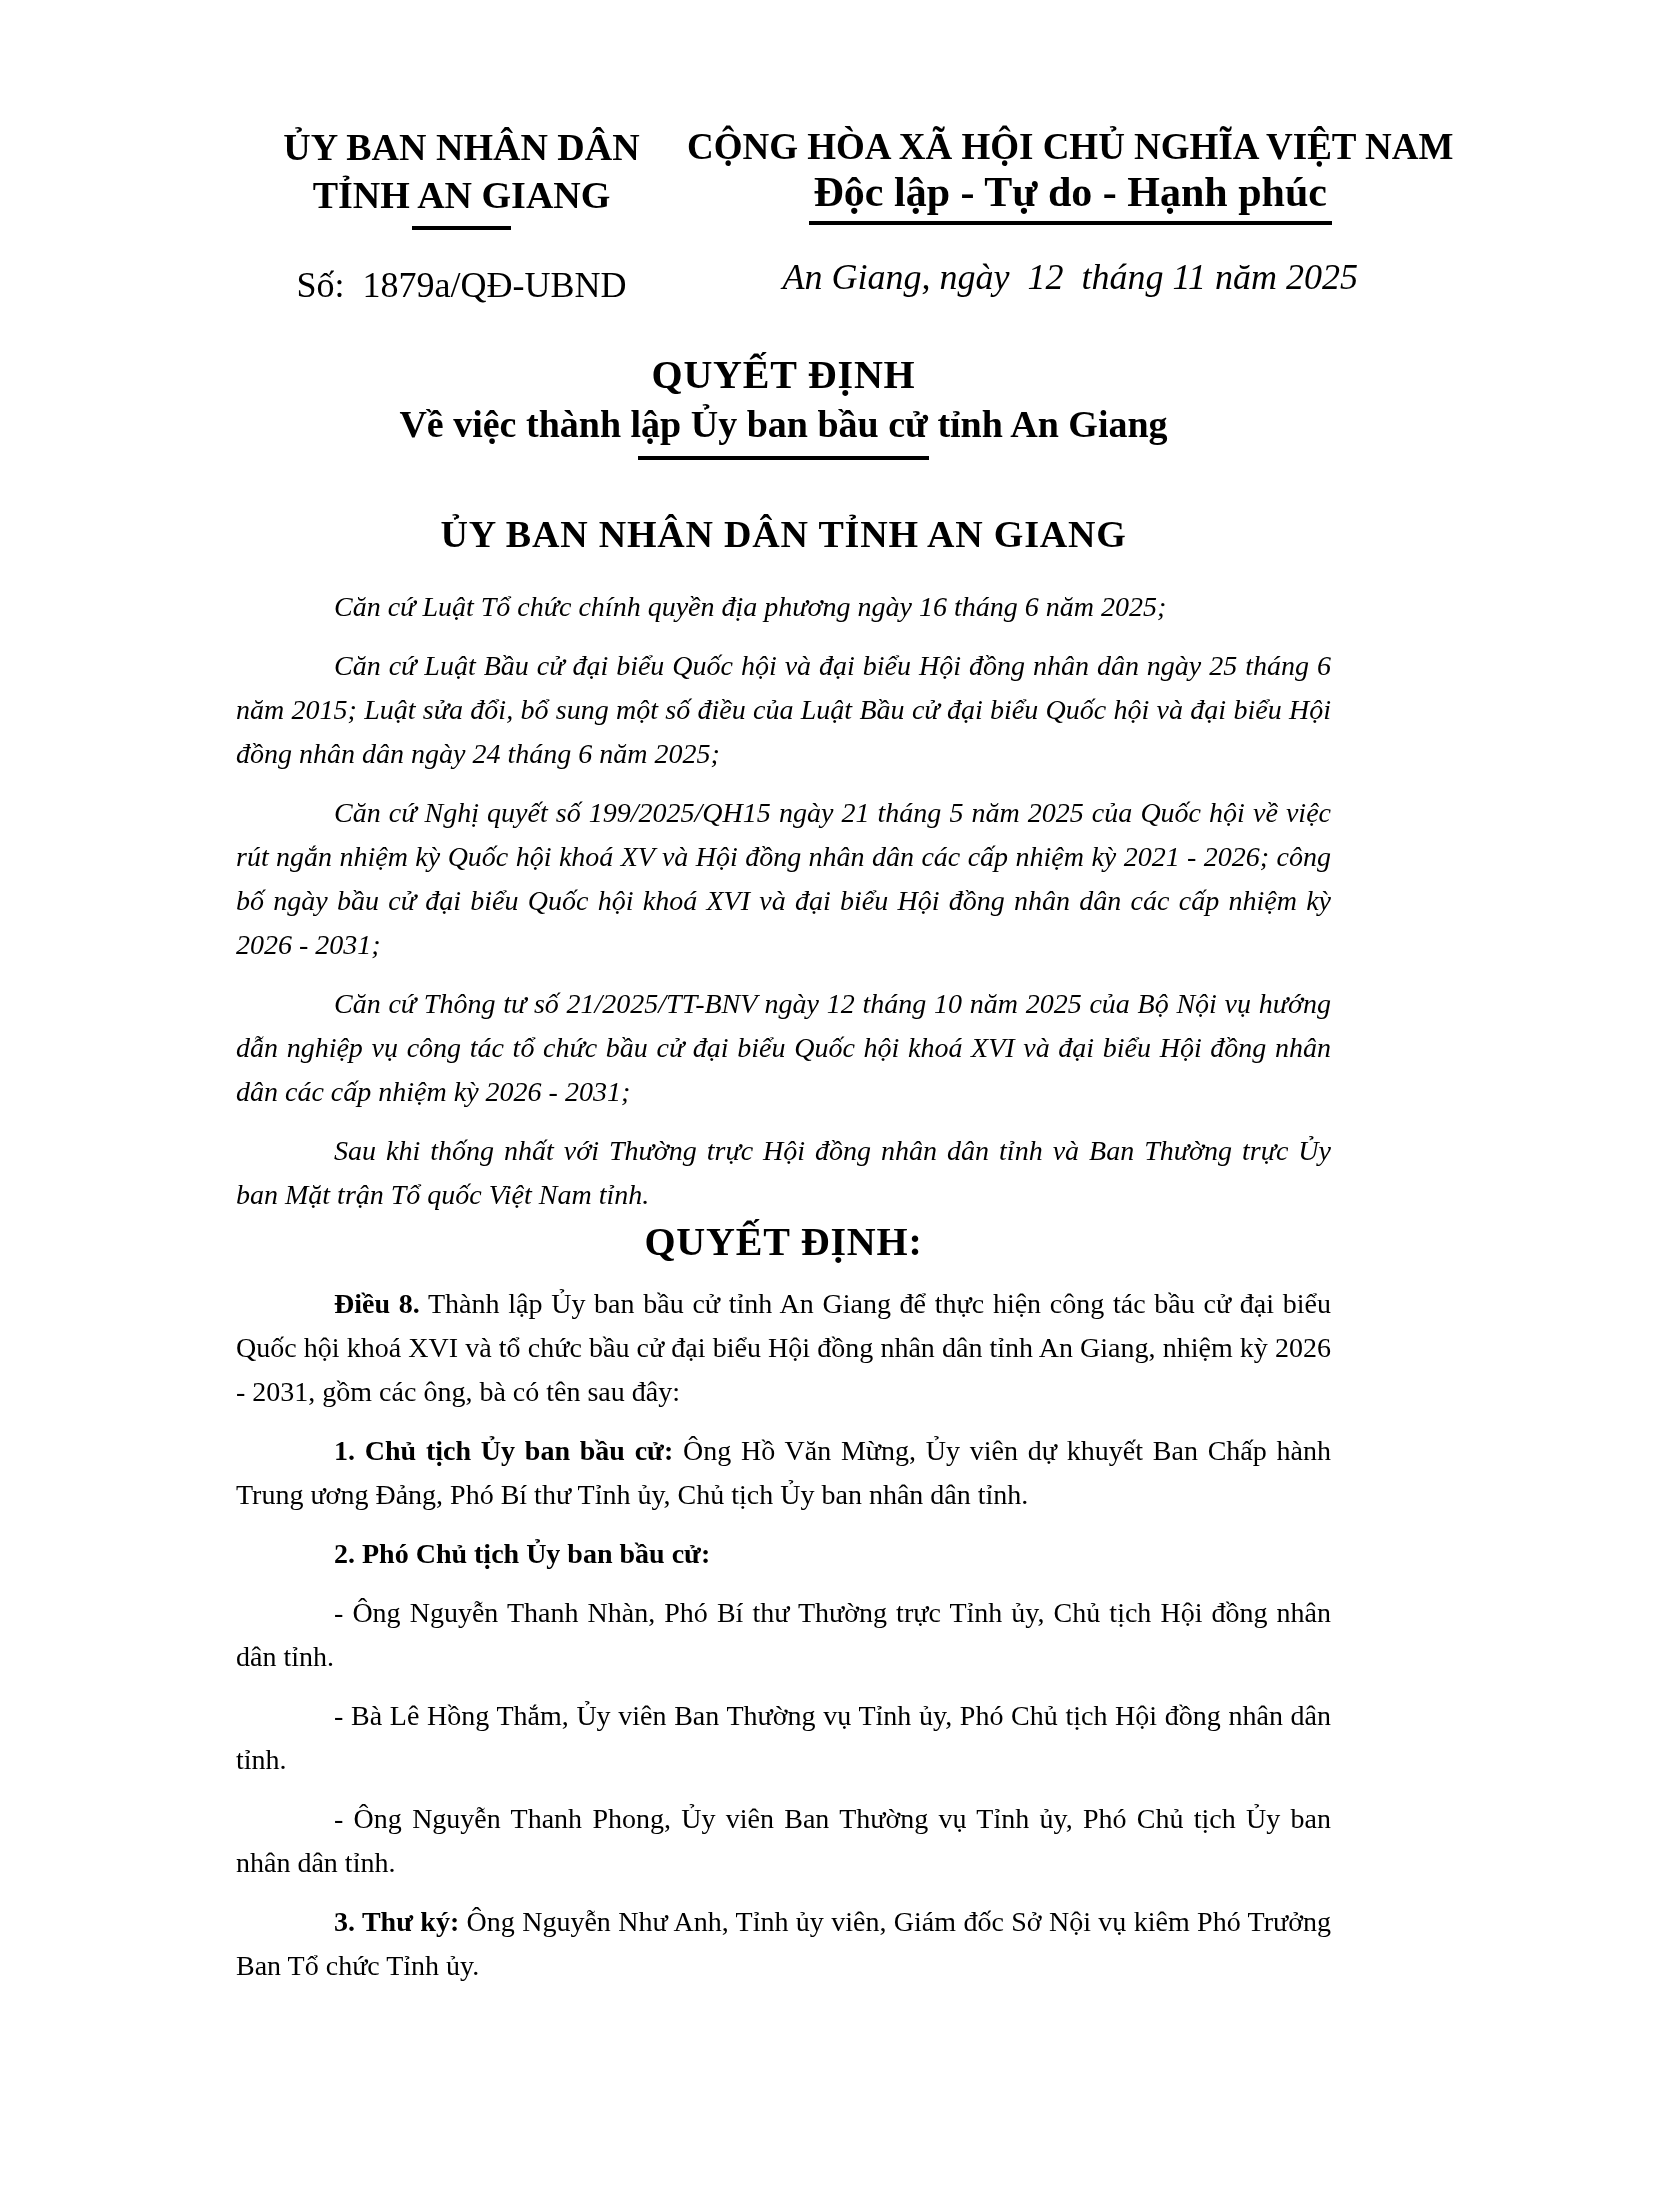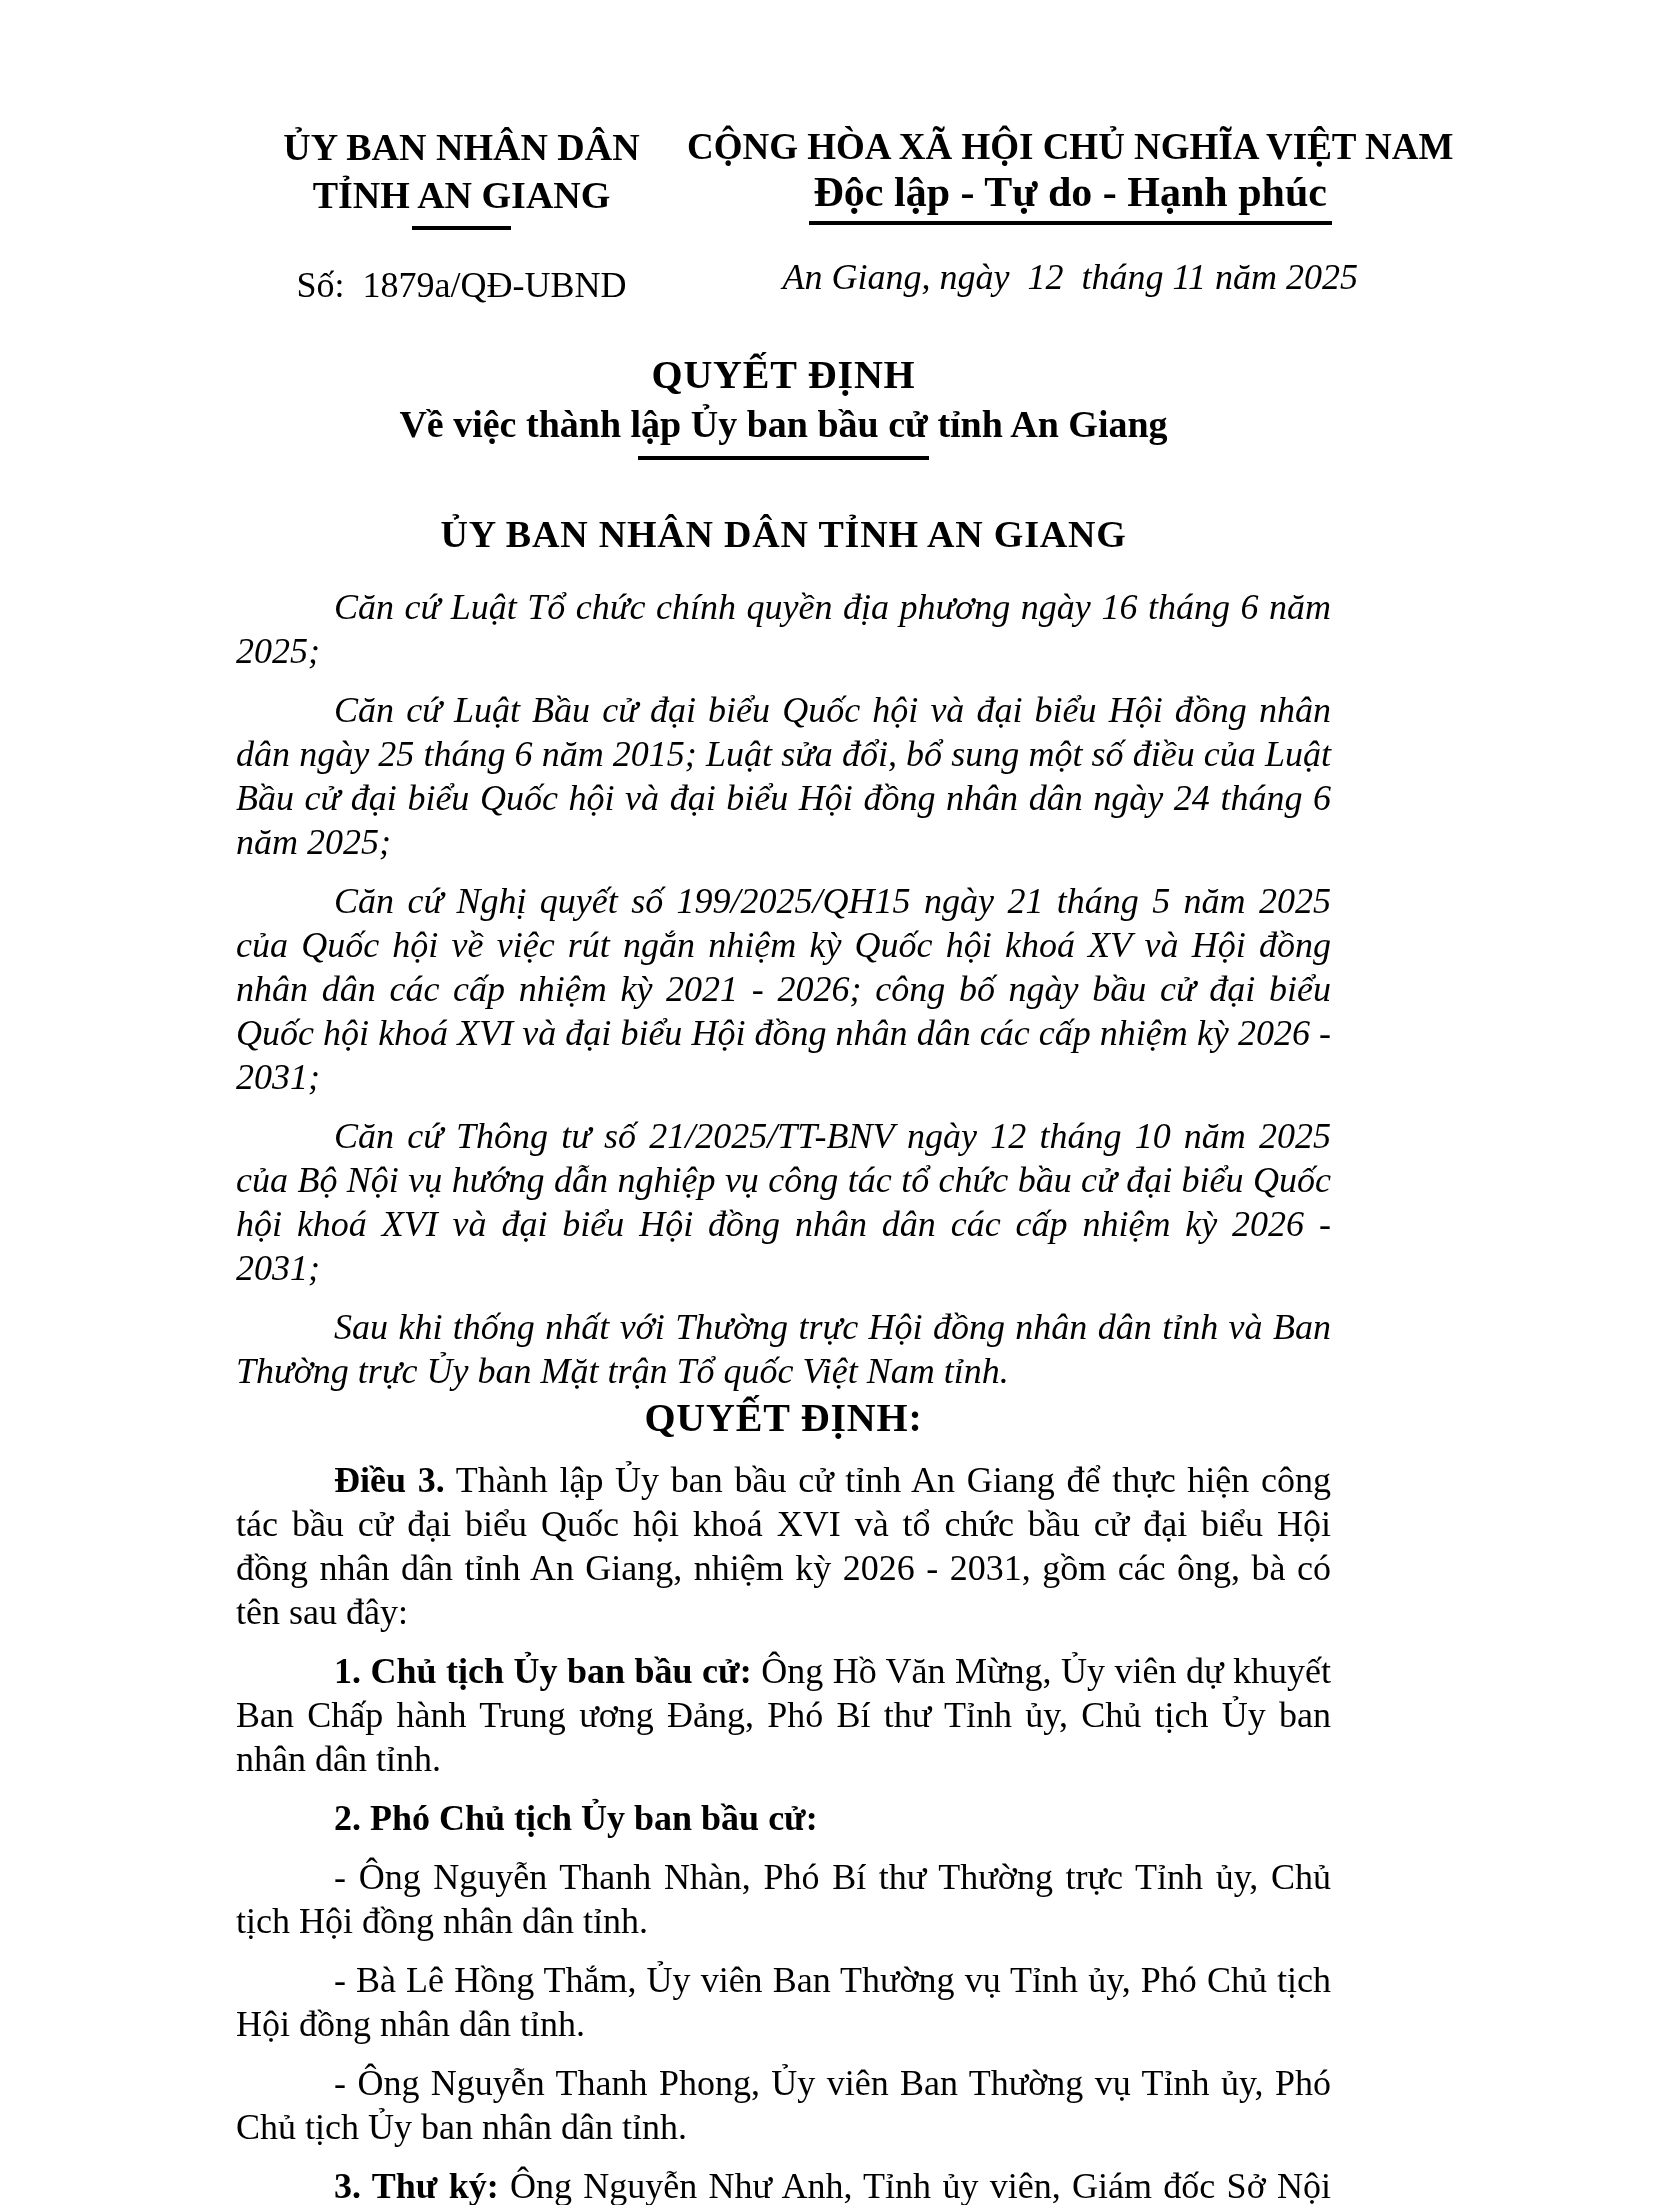--- a/index.html
+++ b/index.html
@@ -96,21 +96,21 @@
     text-align: center;
     font-size: 38px;
     line-height: 46px;
     font-weight: bold;
     letter-spacing: 0.8px;
   }
 
   
   .para {
     margin: 15px 0 0 0;
-    font-size: 36px;
+    font-size: 28px;
     line-height: 44px;
     text-align: justify;
     text-indent: 98px;
   }
   .para .lead { font-weight: bold; }
   .decision-heading {
     margin-bottom: 13.2px;
     text-align: center;
     font-size: 40px;
     line-height: 50px;
@@ -148,21 +148,21 @@
   <div class="authority">ỦY BAN NHÂN DÂN TỈNH AN GIANG</div>
 
   <p class="para italic">Căn cứ Luật Tổ chức chính quyền địa phương ngày 16 tháng 6 năm 2025;</p>
   <p class="para italic">Căn cứ Luật Bầu cử đại biểu Quốc hội và đại biểu Hội đồng nhân dân ngày 25 tháng 6 năm 2015; Luật sửa đổi, bổ sung một số điều của Luật Bầu cử đại biểu Quốc hội và đại biểu Hội đồng nhân dân ngày 24 tháng 6 năm 2025;</p>
   <p class="para italic">Căn cứ Nghị quyết số 199/2025/QH15 ngày 21 tháng 5 năm 2025 của Quốc hội về việc rút ngắn nhiệm kỳ Quốc hội khoá XV và Hội đồng nhân dân các cấp nhiệm kỳ 2021 - 2026; công bố ngày bầu cử đại biểu Quốc hội khoá XVI và đại biểu Hội đồng nhân dân các cấp nhiệm kỳ 2026 - 2031;</p>
   <p class="para italic">Căn cứ Thông tư số 21/2025/TT-BNV ngày 12 tháng 10 năm 2025 của Bộ Nội vụ hướng dẫn nghiệp vụ công tác tổ chức bầu cử đại biểu Quốc hội khoá XVI và đại biểu Hội đồng nhân dân các cấp nhiệm kỳ 2026 - 2031;</p>
   <p class="para italic">Sau khi thống nhất với Thường trực Hội đồng nhân dân tỉnh và Ban Thường trực Ủy ban Mặt trận Tổ quốc Việt Nam tỉnh.</p>
 
   <div class="decision-heading">QUYẾT ĐỊNH:</div>
 
-  <p class="para"><span class="lead">Điều 3.</span><span> Thành lập Ủy ban bầu cử tỉnh An Giang để thực hiện công tác bầu cử đại biểu Quốc hội khoá XVI và tổ chức bầu cử đại biểu Hội đồng nhân dân tỉnh An Giang, nhiệm kỳ 2026 - 2031, gồm các ông, bà có tên sau đây:</span></p>
+  <p class="para"><span class="lead">Điều 8.</span><span> Thành lập Ủy ban bầu cử tỉnh An Giang để thực hiện công tác bầu cử đại biểu Quốc hội khoá XVI và tổ chức bầu cử đại biểu Hội đồng nhân dân tỉnh An Giang, nhiệm kỳ 2026 - 2031, gồm các ông, bà có tên sau đây:</span></p>
   <p class="para"><span class="lead">1. Chủ tịch Ủy ban bầu cử:</span><span> Ông Hồ Văn Mừng, Ủy viên dự khuyết Ban Chấp hành Trung ương Đảng, Phó Bí thư Tỉnh ủy, Chủ tịch Ủy ban nhân dân tỉnh.</span></p>
   <p class="para"><span class="lead">2. Phó Chủ tịch Ủy ban bầu cử:</span><span></span></p>
   <p class="para"><span class="lead"></span><span>- Ông Nguyễn Thanh Nhàn, Phó Bí thư Thường trực Tỉnh ủy, Chủ tịch Hội đồng nhân dân tỉnh.</span></p>
   <p class="para"><span class="lead"></span><span>- Bà Lê Hồng Thắm, Ủy viên Ban Thường vụ Tỉnh ủy, Phó Chủ tịch Hội đồng nhân dân tỉnh.</span></p>
   <p class="para"><span class="lead"></span><span>- Ông Nguyễn Thanh Phong, Ủy viên Ban Thường vụ Tỉnh ủy, Phó Chủ tịch Ủy ban nhân dân tỉnh.</span></p>
   <p class="para"><span class="lead">3. Thư ký:</span><span> Ông Nguyễn Như Anh, Tỉnh ủy viên, Giám đốc Sở Nội vụ kiêm Phó Trưởng Ban Tổ chức Tỉnh ủy.</span></p>
 
 </div>
 
 

